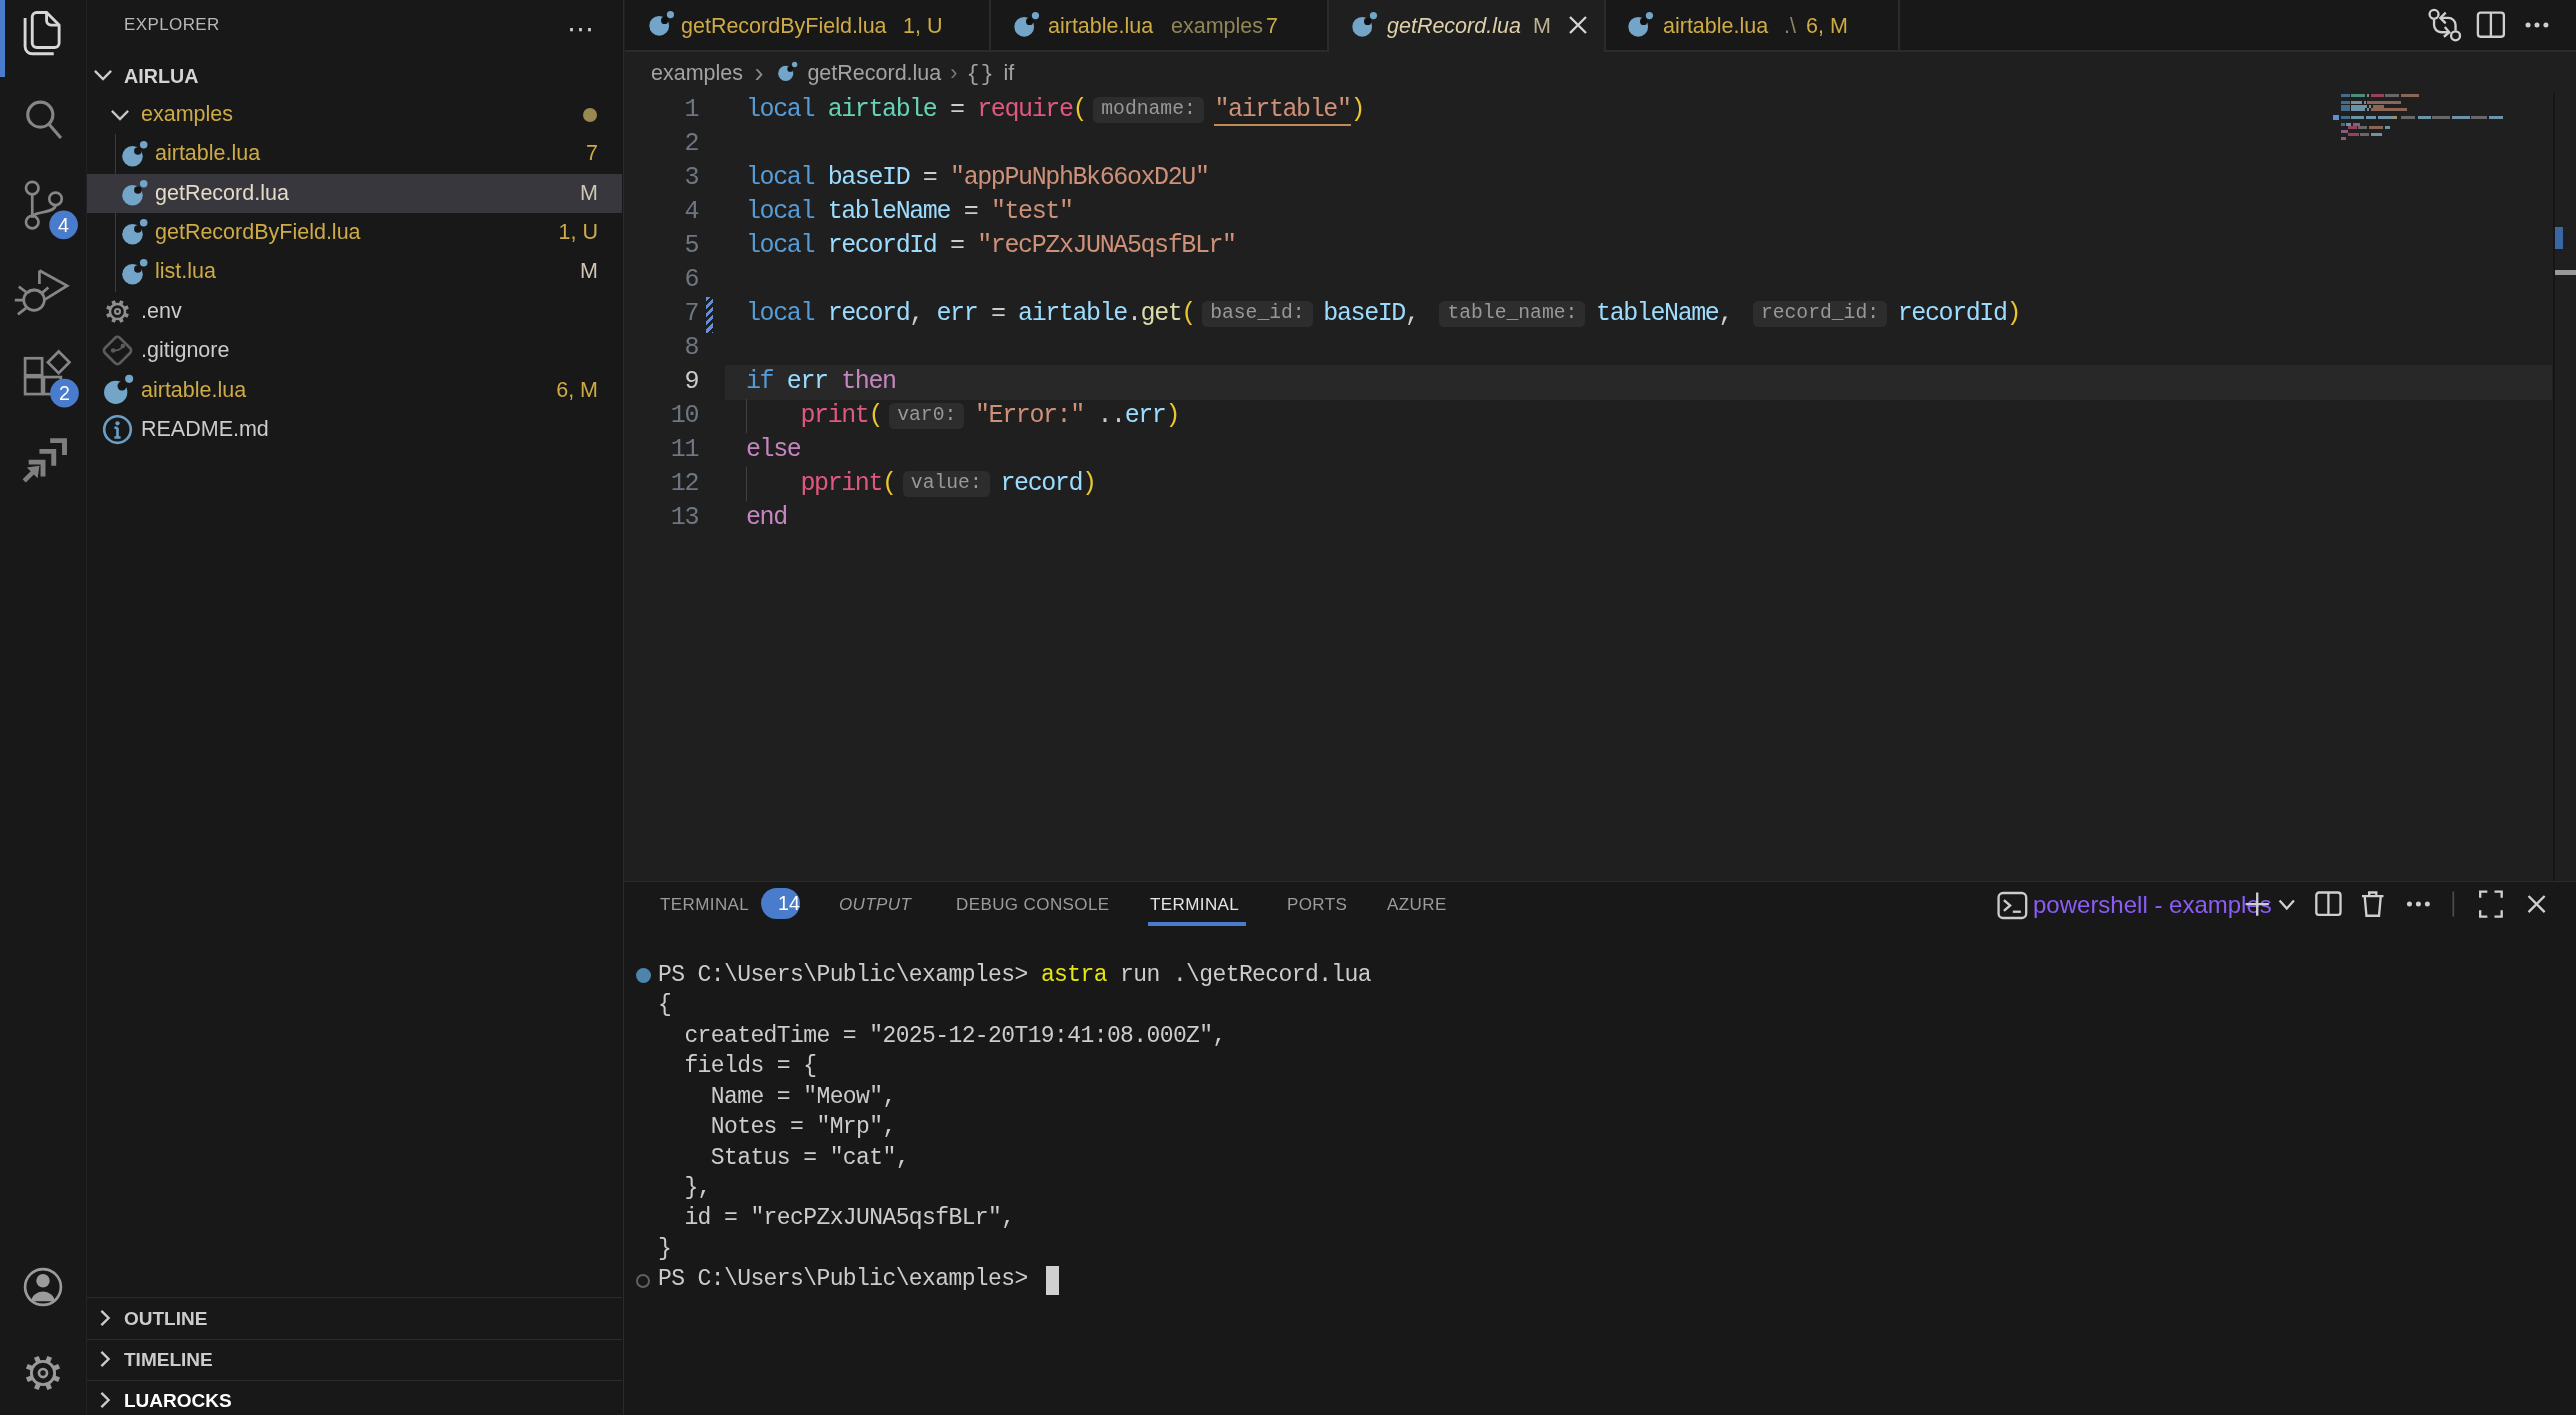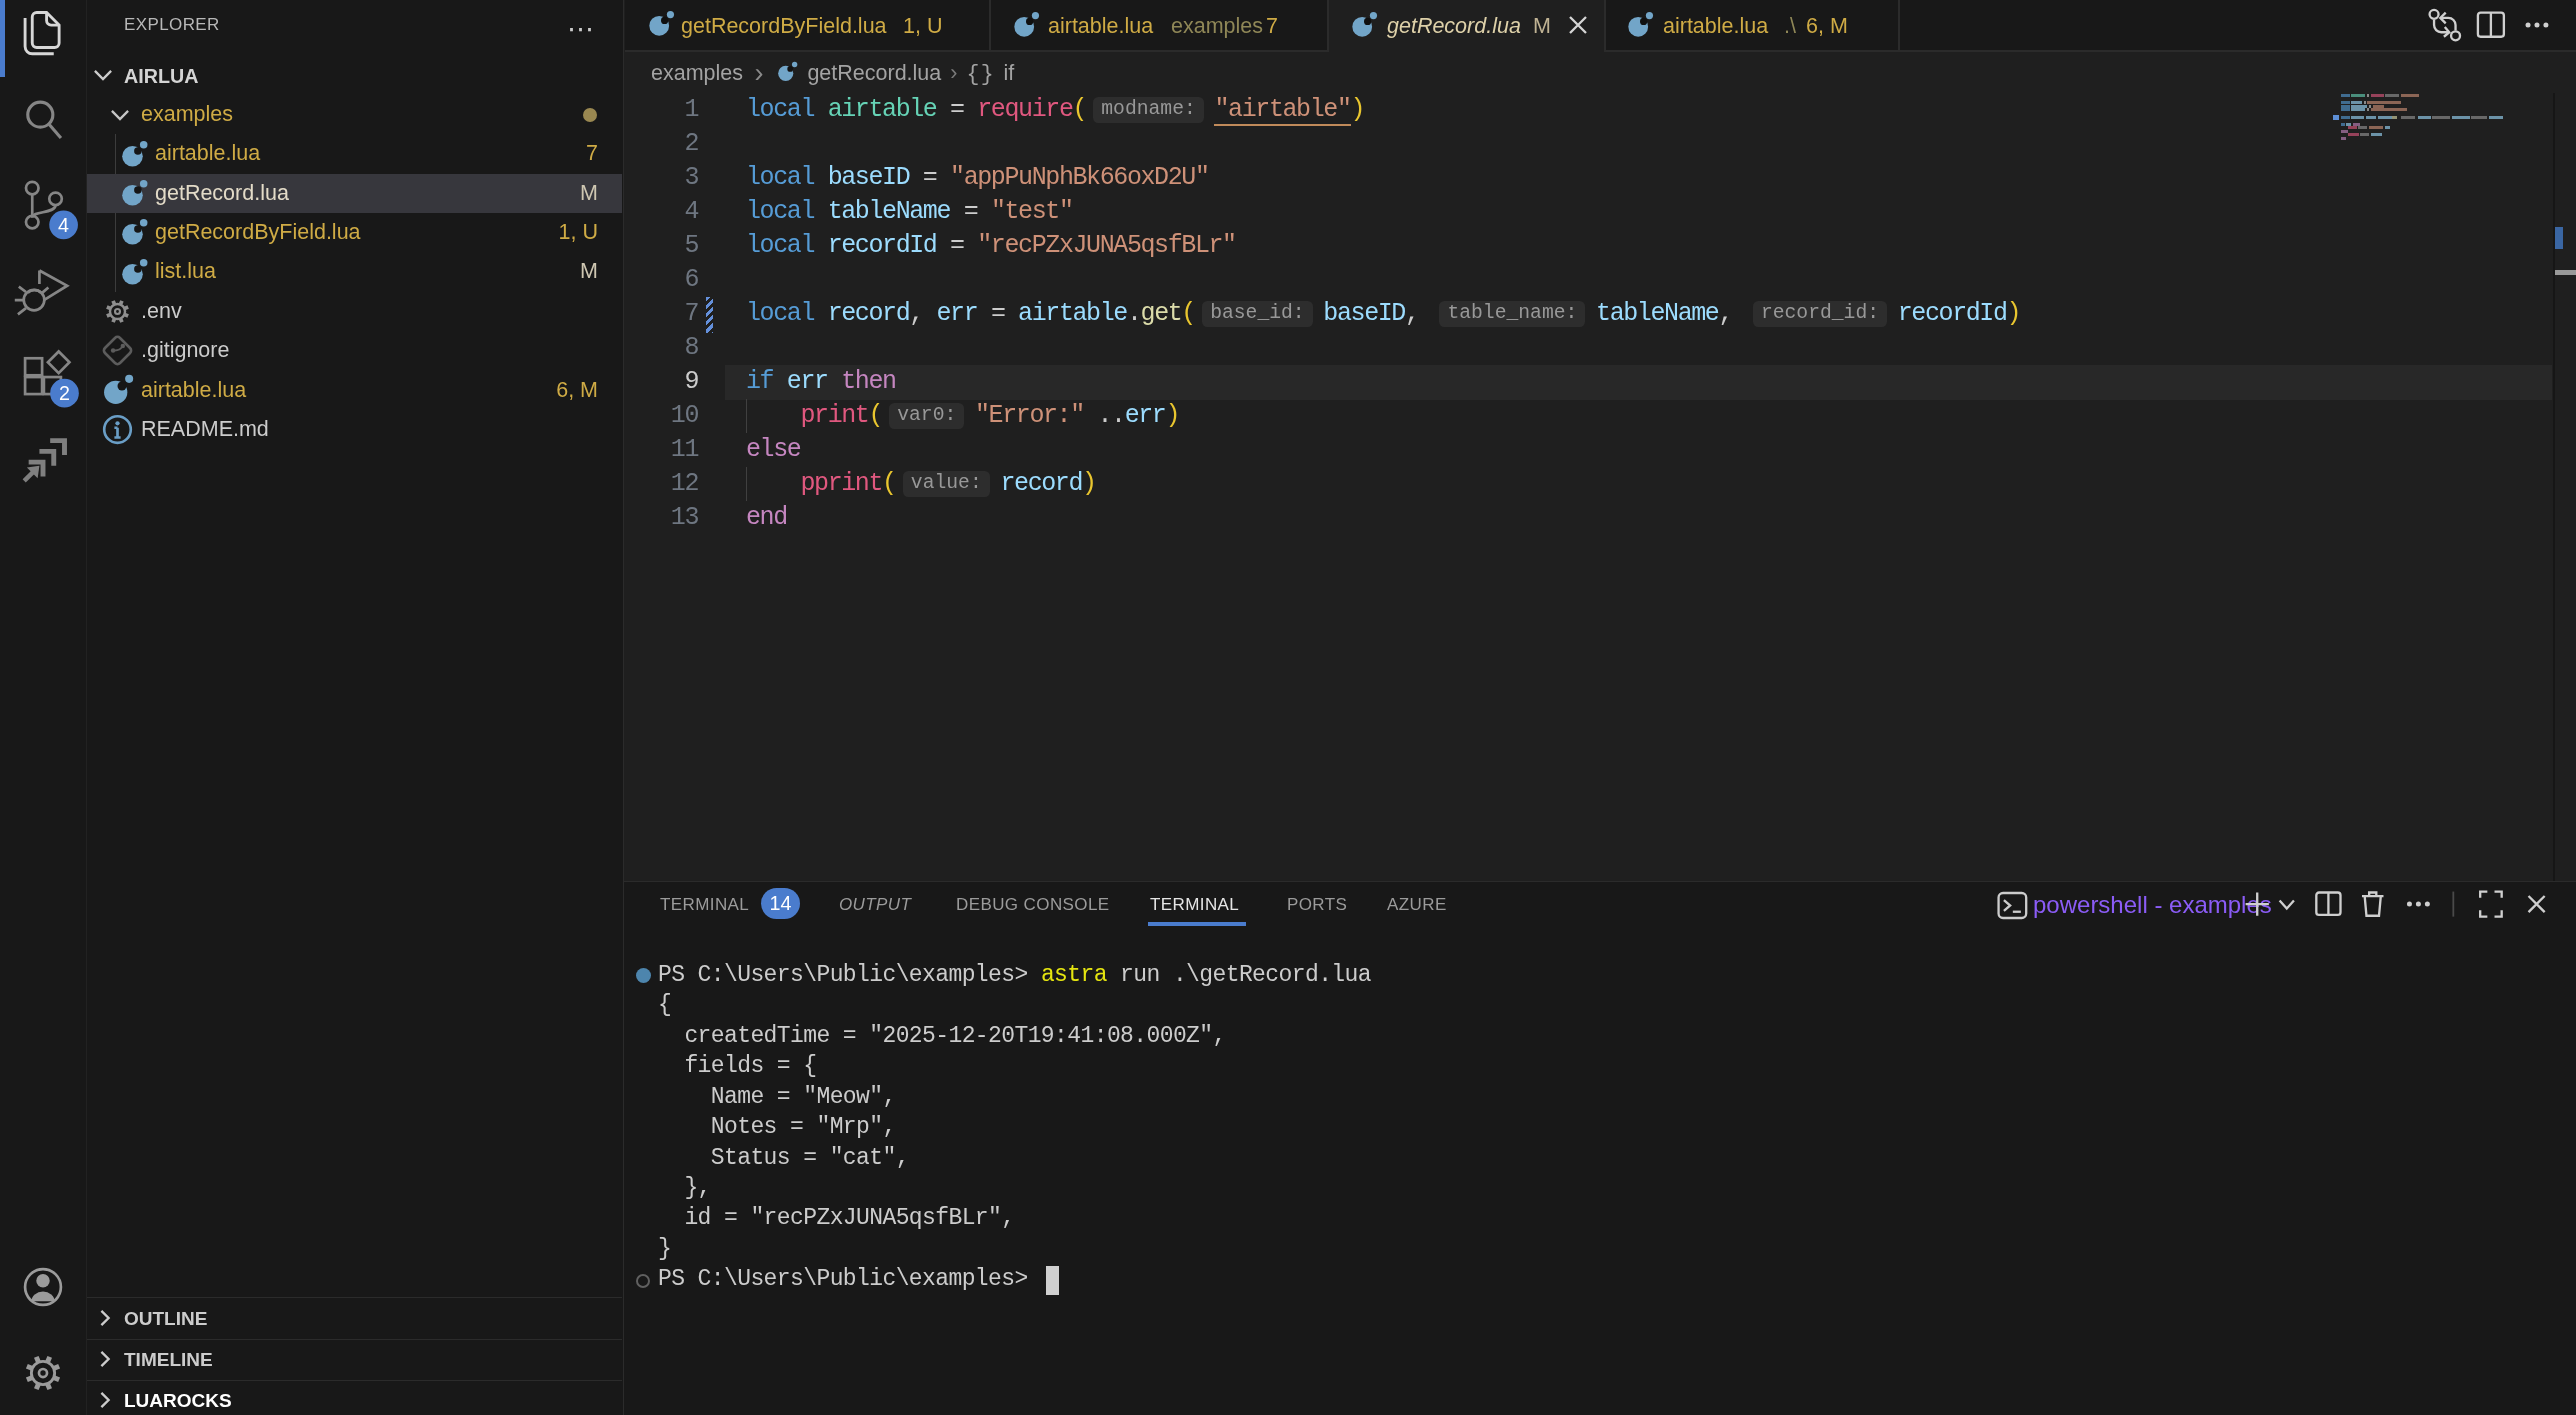--- a/index.html
+++ b/index.html
@@ -298,21 +298,21 @@
 <div style="position:absolute;left:2553px;top:93px;width:1.8px;height:788px;background:#161616;"></div>
 <div style="position:absolute;left:2555px;top:227px;width:8px;height:22.4px;background:#3a66a3;"></div>
 <div style="position:absolute;left:2555px;top:270px;width:21.5px;height:5.4px;background:#999999;"></div>
 <div style="position:absolute;left:624px;top:881px;width:1952px;height:535px;background:#181818;border-top:0.9px solid #2b2b2b;box-sizing:border-box;"></div>
 <div style="position:absolute;left:660px;top:891px;width:233px;height:27px;font-size:17px;line-height:27px;color:#9b9b9b;letter-spacing:0.4px;">TERMINAL</div>
 <div style="position:absolute;left:839px;top:891px;width:233px;height:27px;font-size:17px;line-height:27px;color:#9b9b9b;letter-spacing:0.4px;font-style:italic;">OUTPUT</div>
 <div style="position:absolute;left:956px;top:891px;width:233px;height:27px;font-size:17px;line-height:27px;color:#9b9b9b;letter-spacing:0.4px;">DEBUG CONSOLE</div>
 <div style="position:absolute;left:1150px;top:891px;width:233px;height:27px;font-size:17px;line-height:27px;color:#e5e5e5;letter-spacing:0.4px;">TERMINAL</div>
 <div style="position:absolute;left:1287px;top:891px;width:233px;height:27px;font-size:17px;line-height:27px;color:#9b9b9b;letter-spacing:0.4px;">PORTS</div>
 <div style="position:absolute;left:1387px;top:891px;width:233px;height:27px;font-size:17px;line-height:27px;color:#9b9b9b;letter-spacing:0.4px;">AZURE</div>
-<div style="position:absolute;left:761px;top:888px;width:39px;height:31px;background:#4a7ccd;border-radius:16px;color:#fff;font-size:19.7px;text-align:center;line-height:31px;">14</div>
+<div style="position:absolute;left:761px;top:888px;width:39px;height:31px;background:#4a7ccd;border-radius:16px;color:#fff;font-size:19.7px;text-align:right;line-height:31px;">14</div>
 <div style="position:absolute;left:1148px;top:922px;width:98px;height:3.6px;background:#4a7ccd;"></div>
 <svg width="41" height="41" style="left:1995px;top:885px;" viewBox="0 0 46 46">
     <rect x="4" y="9" width="31" height="28" rx="5" fill="none" stroke="#cccccc" stroke-width="2.6"></rect>
     <path d="M10 17 l7 6 l-7 6" stroke="#cccccc" stroke-width="2.6" fill="none"></path>
     <path d="M20 30 h9" stroke="#cccccc" stroke-width="2.6"></path>
   </svg>
 <div style="position:absolute;left:2033px;top:891px;width:251px;height:27px;font-size:24px;line-height:27px;color:#8b5cf6;">powershell - examples</div>
 <svg width="591" height="52" style="left:1985px;top:879px;" viewBox="0 0 660 58">
     <g stroke="#cfcfcf" stroke-width="2.6" fill="none">
       <path d="M304 15 v26 M291 28 h26"></path>

